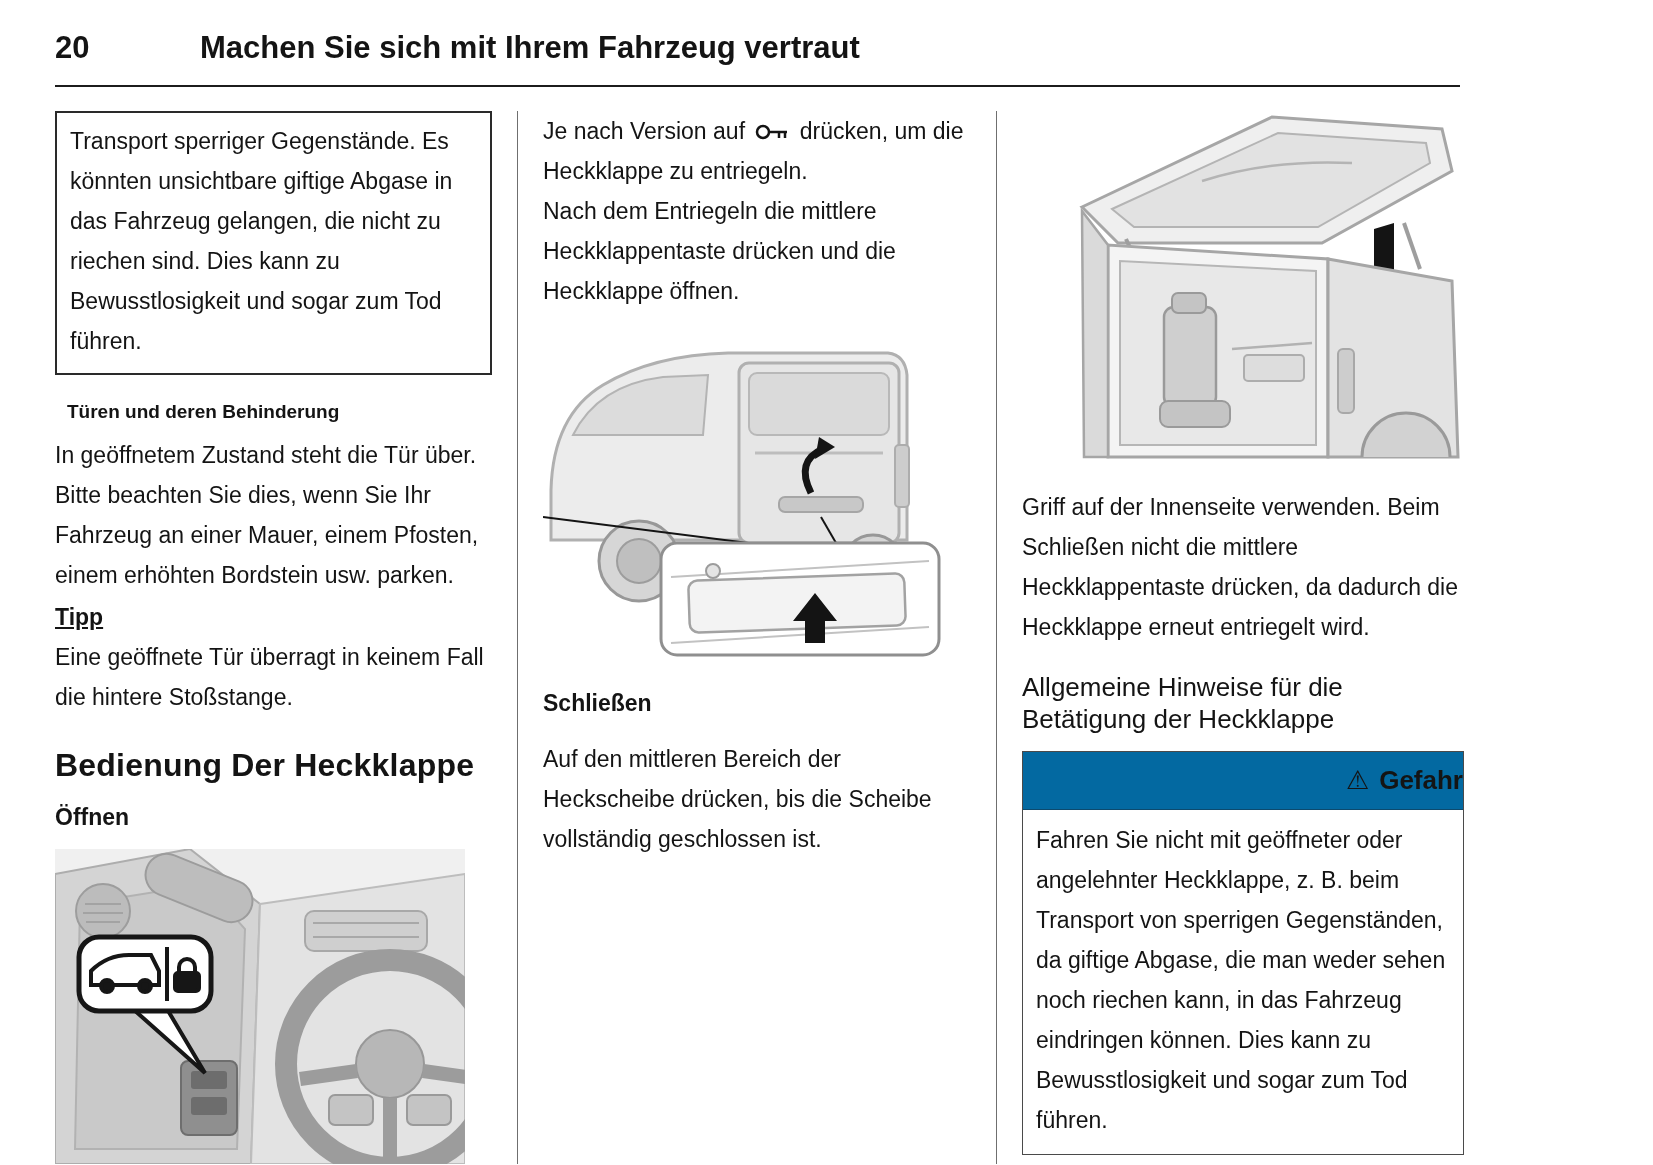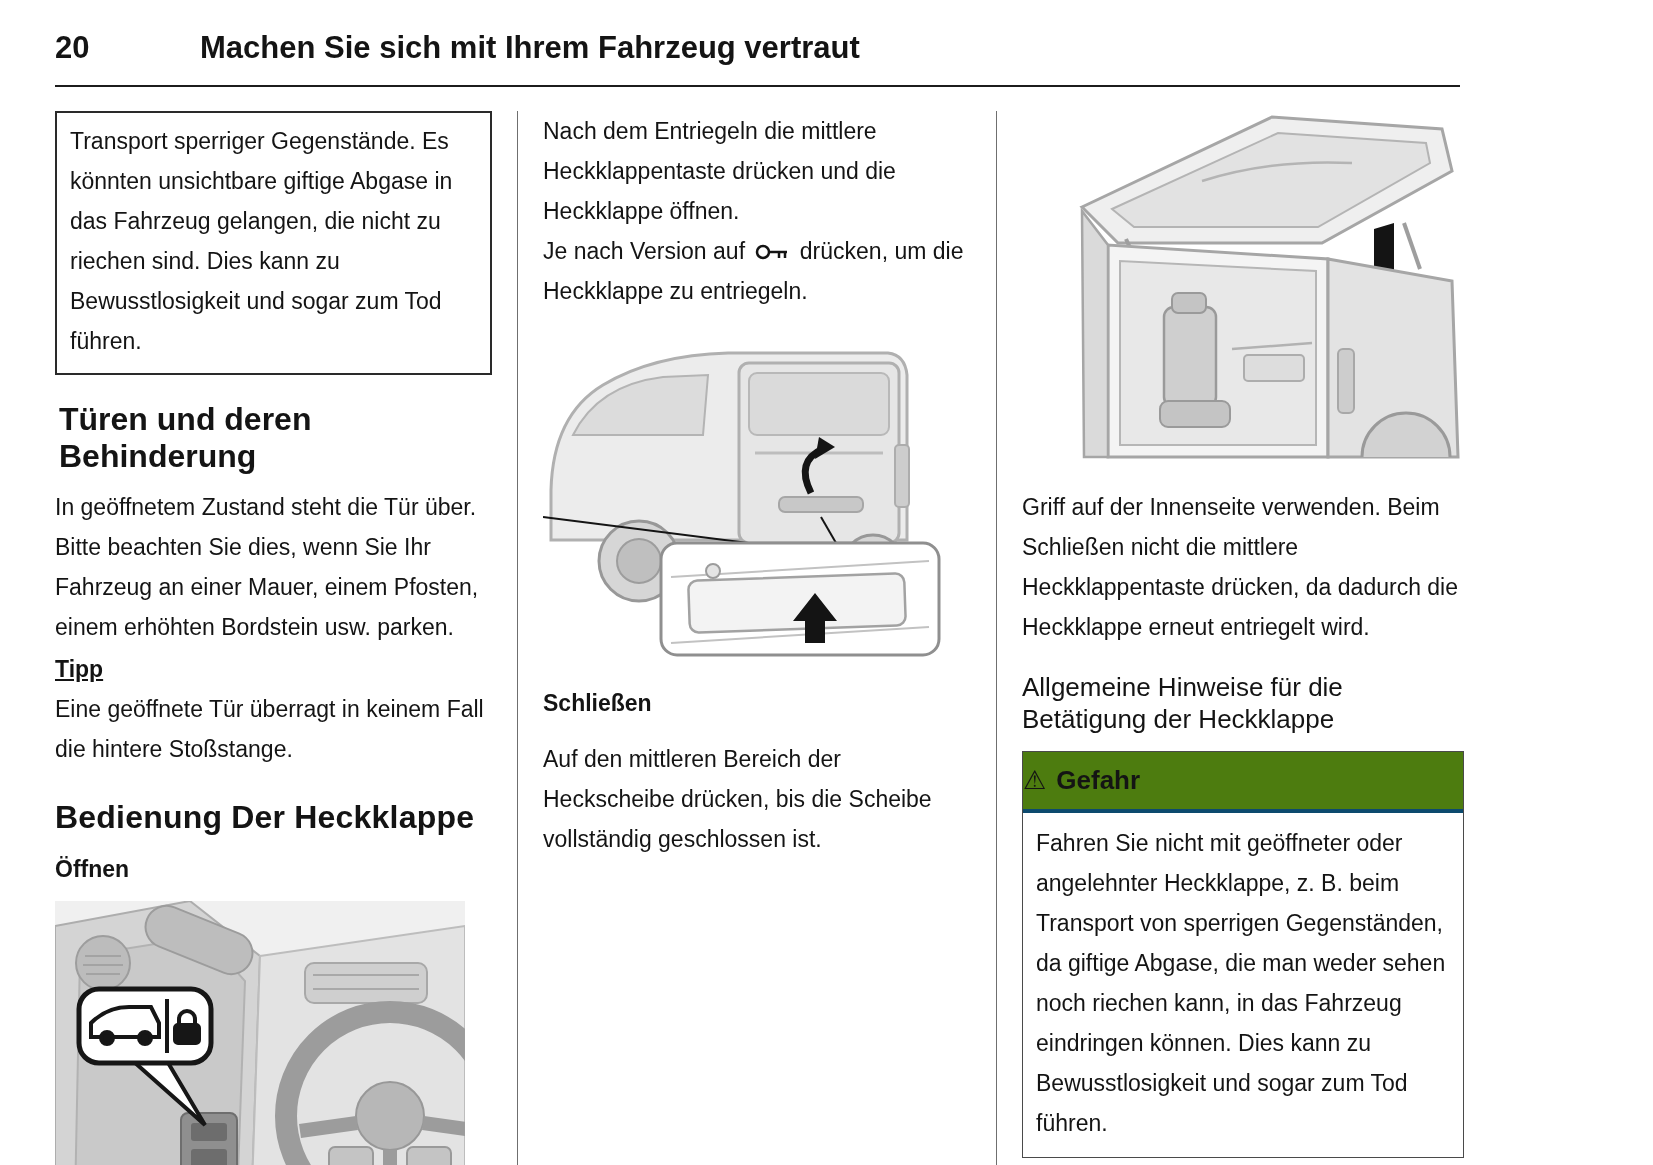--- a/index.html
+++ b/index.html
@@ -23,40 +23,40 @@
   .columns { display:flex; margin-top:24px; align-items:stretch; }
   .col-1 { width:437px; }
   .col-2 { width:428px; }
   .col-3 { width:442px; }
   .vrule { width:1px; background:#6f6f6f; margin:0 25px; min-height:960px; }
 
   p, .warnbox, .danger-body { font-size:23px; line-height:40px; }
 
   
   .warnbox { border:2px solid #2a2a2a; padding:8px 13px 12px 13px; }
-  h2.sub   { font-size:32px; font-weight:bold; margin:26px 0 12px 4px; }
+  h2.sub   { font-size:19px; font-weight:bold; margin:26px 0 12px 12px; }
   .tip-label { font-weight:bold; margin-top:2px;text-decoration:underline; }
   h1.big   { font-size:32px; font-weight:bold; margin:30px 0 20px 0; letter-spacing:0.2px; }
   h2.mid   { font-size:26px; font-weight:bold; margin:0 0 22px 0; }
   h3.small { font-size:23px; font-weight:bold; margin:0 0 18px 0; }
   h3.close-heading { font-size:23px; font-weight:bold; margin:30px 0 22px 0; }
 
   figure { display:block; }
   .fig1 { width:410px; height:315px; margin-top:6px; }
   .fig2 { width:410px; height:335px; margin-top:14px; }
   .fig3 { width:442px; height:358px; margin-bottom:18px; }
 
   .inline-icon-svg { display:inline-block; vertical-align:-3px; margin:0 4px; }
 
   
   h2.general { font-size:26px; font-weight:normal; line-height:32px; margin:24px 0 16px 0; }
   .danger-box { border:1px solid #4a4a4a; }
   .danger-head {
-    background:#4d7c0f; border-bottom:4px solid #0c4a6e;
-    text-align:left; font-size:26px; font-weight:bold; padding:13px 0;
+    background:#0369a1; border-bottom:1px solid #0c4a6e;
+    text-align:right; font-size:26px; font-weight:bold; padding:13px 0;
   }
   .danger-head .tri { font-weight:normal; margin-right:10px; font-size:26px; }
   .danger-body { padding:10px 13px 14px 13px; }
 </style>
 </head>
 <body>
 
 <div class="page">
 
   <div class="header-row">
@@ -121,31 +121,31 @@
             <rect x="120" y="124" width="24" height="18" rx="3" fill="#161616"></rect>
           </g>
         </svg>
       </figure>
     </section>
 
     <div class="vrule"></div>
 
     <section class="col-2">
 
-      <p>Nach dem Entriegeln die mittlere Heckklappentaste drücken und die Heckklappe öffnen.</p>
       <p>
         <span>Je nach Version auf</span>
         <svg class="inline-icon-svg" width="34" height="20" viewBox="0 0 34 20">
           <circle cx="8" cy="10" r="6" fill="none" stroke="#141414" stroke-width="2.5"></circle>
           <line x1="14" y1="10" x2="32" y2="10" stroke="#141414" stroke-width="2.5"></line>
           <line x1="24" y1="10" x2="24" y2="16" stroke="#141414" stroke-width="2.5"></line>
           <line x1="30" y1="10" x2="30" y2="16" stroke="#141414" stroke-width="2.5"></line>
         </svg>
         <span>drücken, um die Heckklappe zu entriegeln.</span>
       </p>
+      <p>Nach dem Entriegeln die mittlere Heckklappentaste drücken und die Heckklappe öffnen.</p>
 
       <figure class="fig2">
         <svg width="410" height="335" viewBox="0 0 410 335">
 
           <path d="M8,165 Q10,90 60,60 Q110,30 185,28 L345,28 Q362,30 364,50 L364,215 L8,215 Z" fill="#ececec" stroke="#b0b0b0" stroke-width="3"></path>
           <path d="M30,110 Q55,60 120,52 L165,50 L160,110 Z" fill="#dcdcdc" stroke="#b4b4b4" stroke-width="2"></path>
 
           <rect x="196" y="38" width="160" height="180" rx="10" fill="#e6e6e6" stroke="#b0b0b0" stroke-width="3"></rect>
           <rect x="206" y="48" width="140" height="62" rx="8" fill="#dadada" stroke="#b8b8b8" stroke-width="2"></rect>
           <line x1="212" y1="128" x2="340" y2="128" stroke="#bdbdbd" stroke-width="3"></line>

